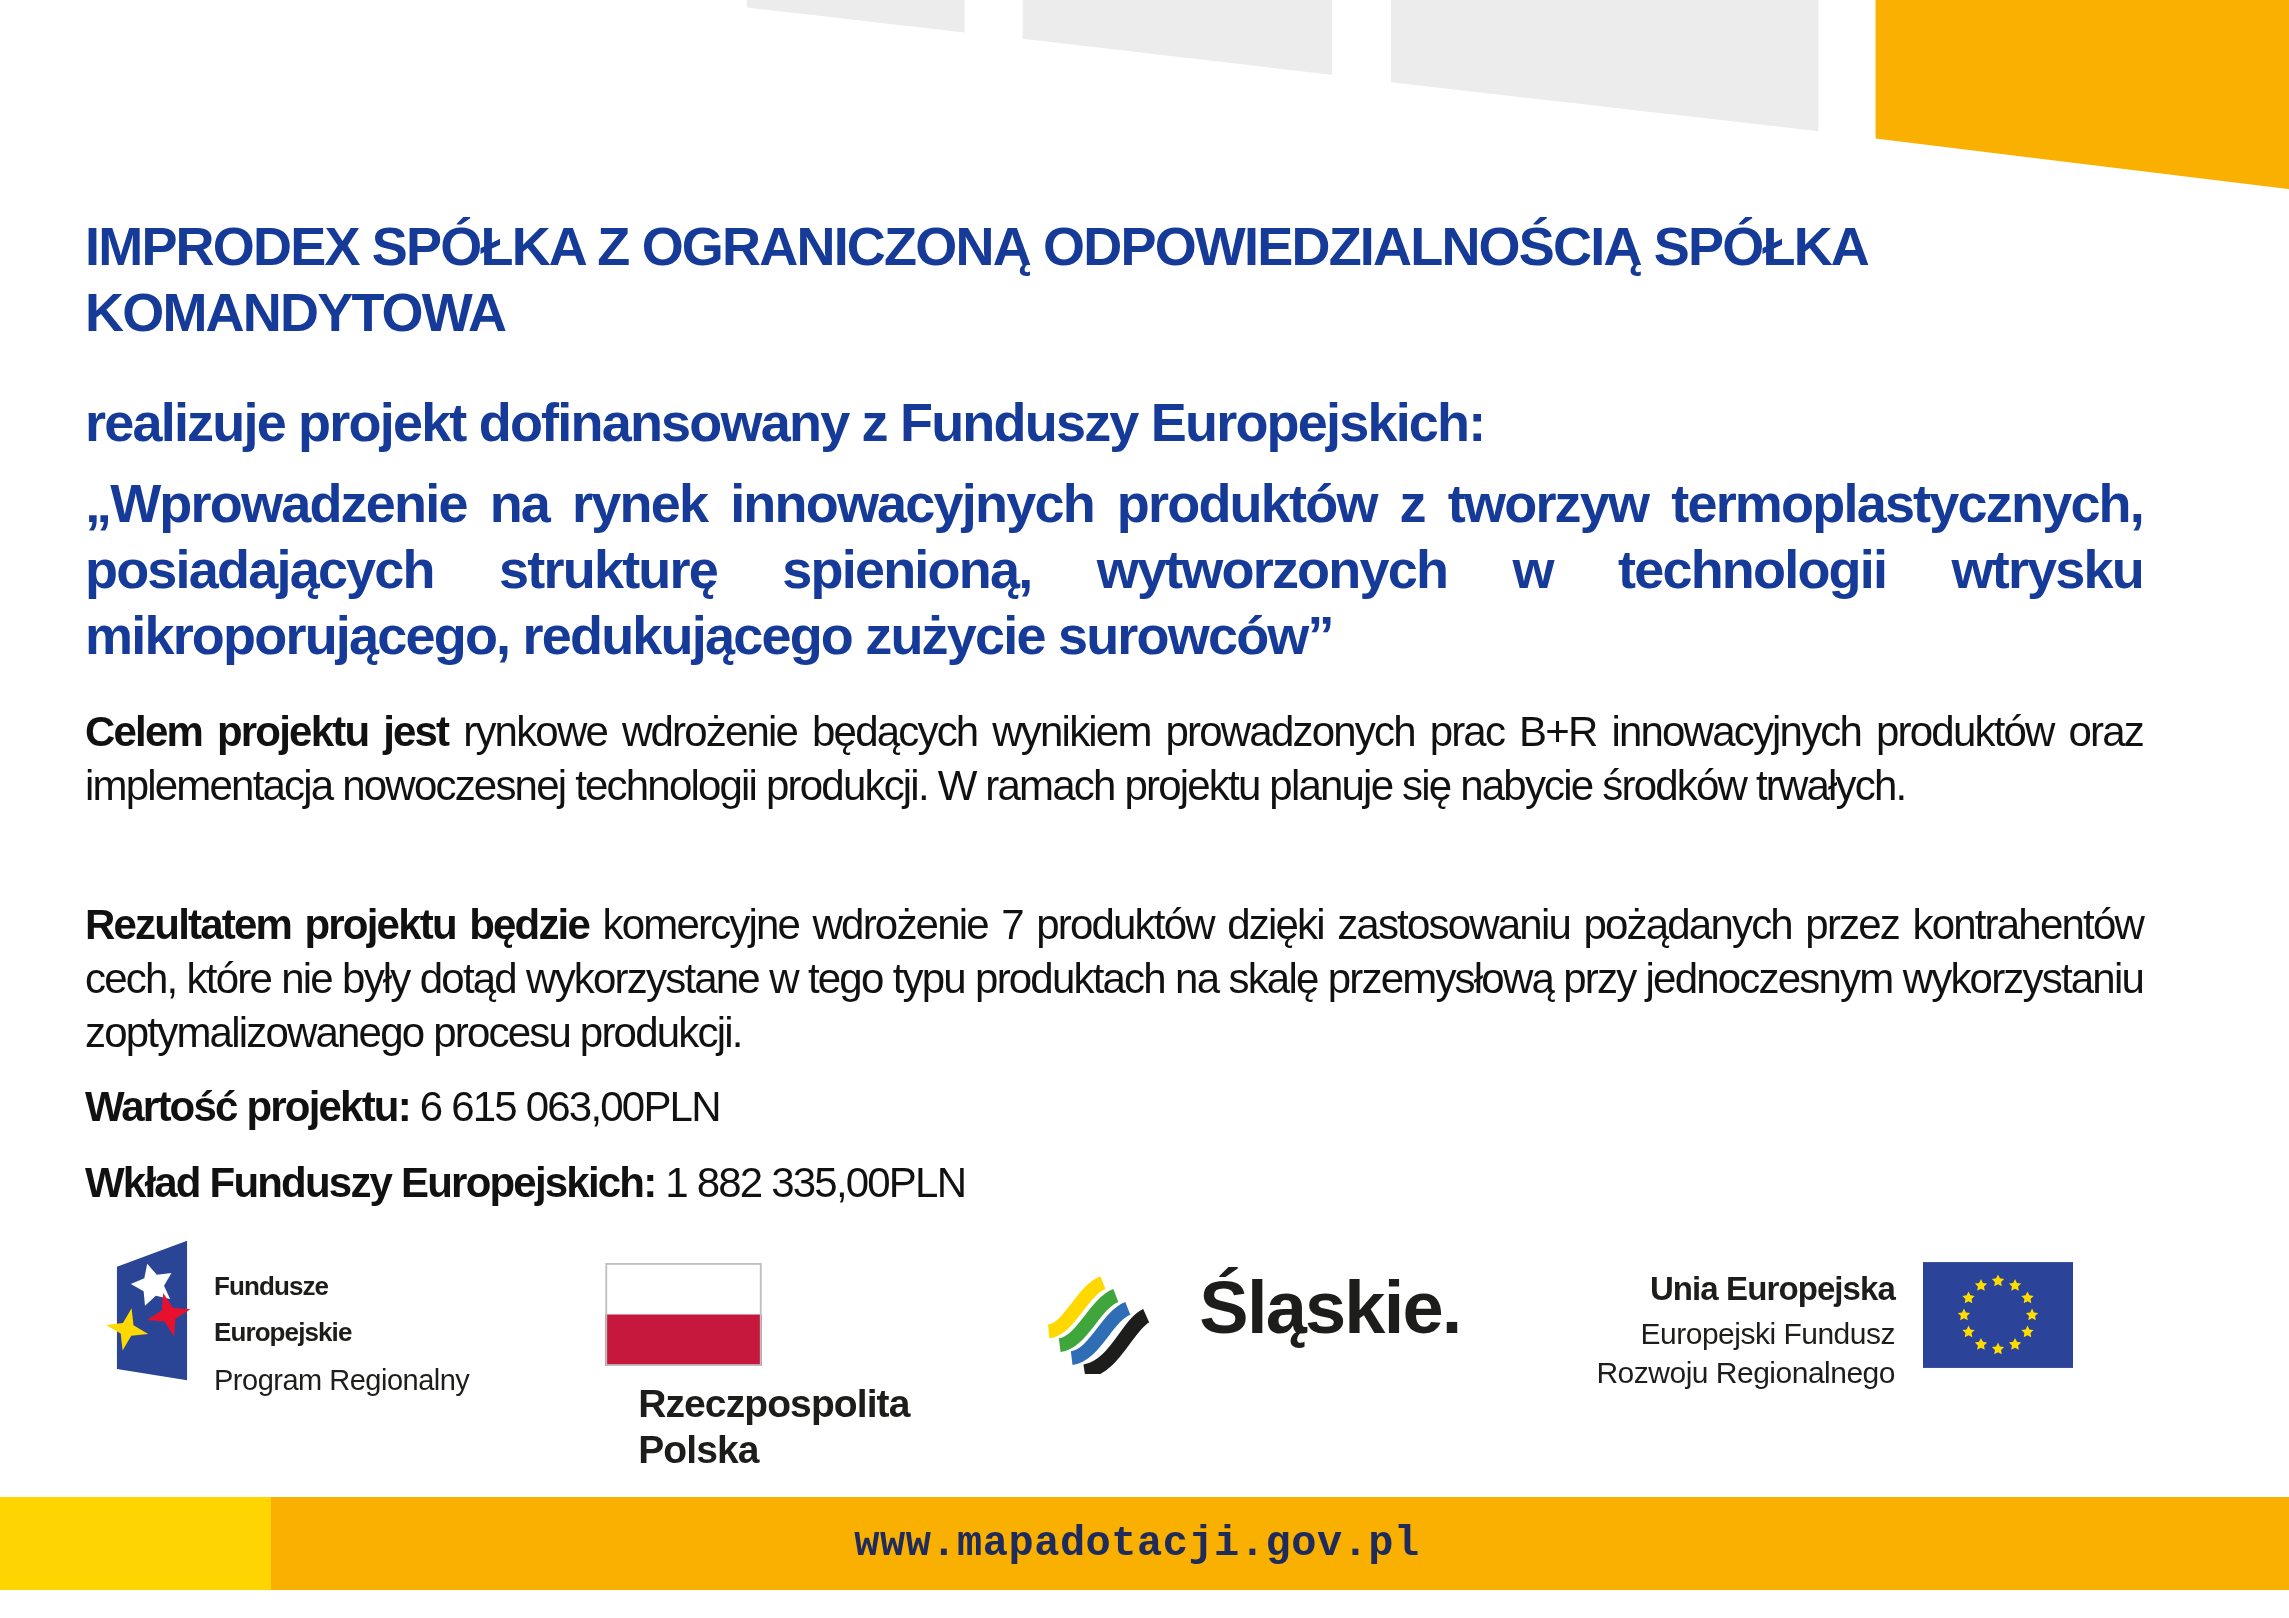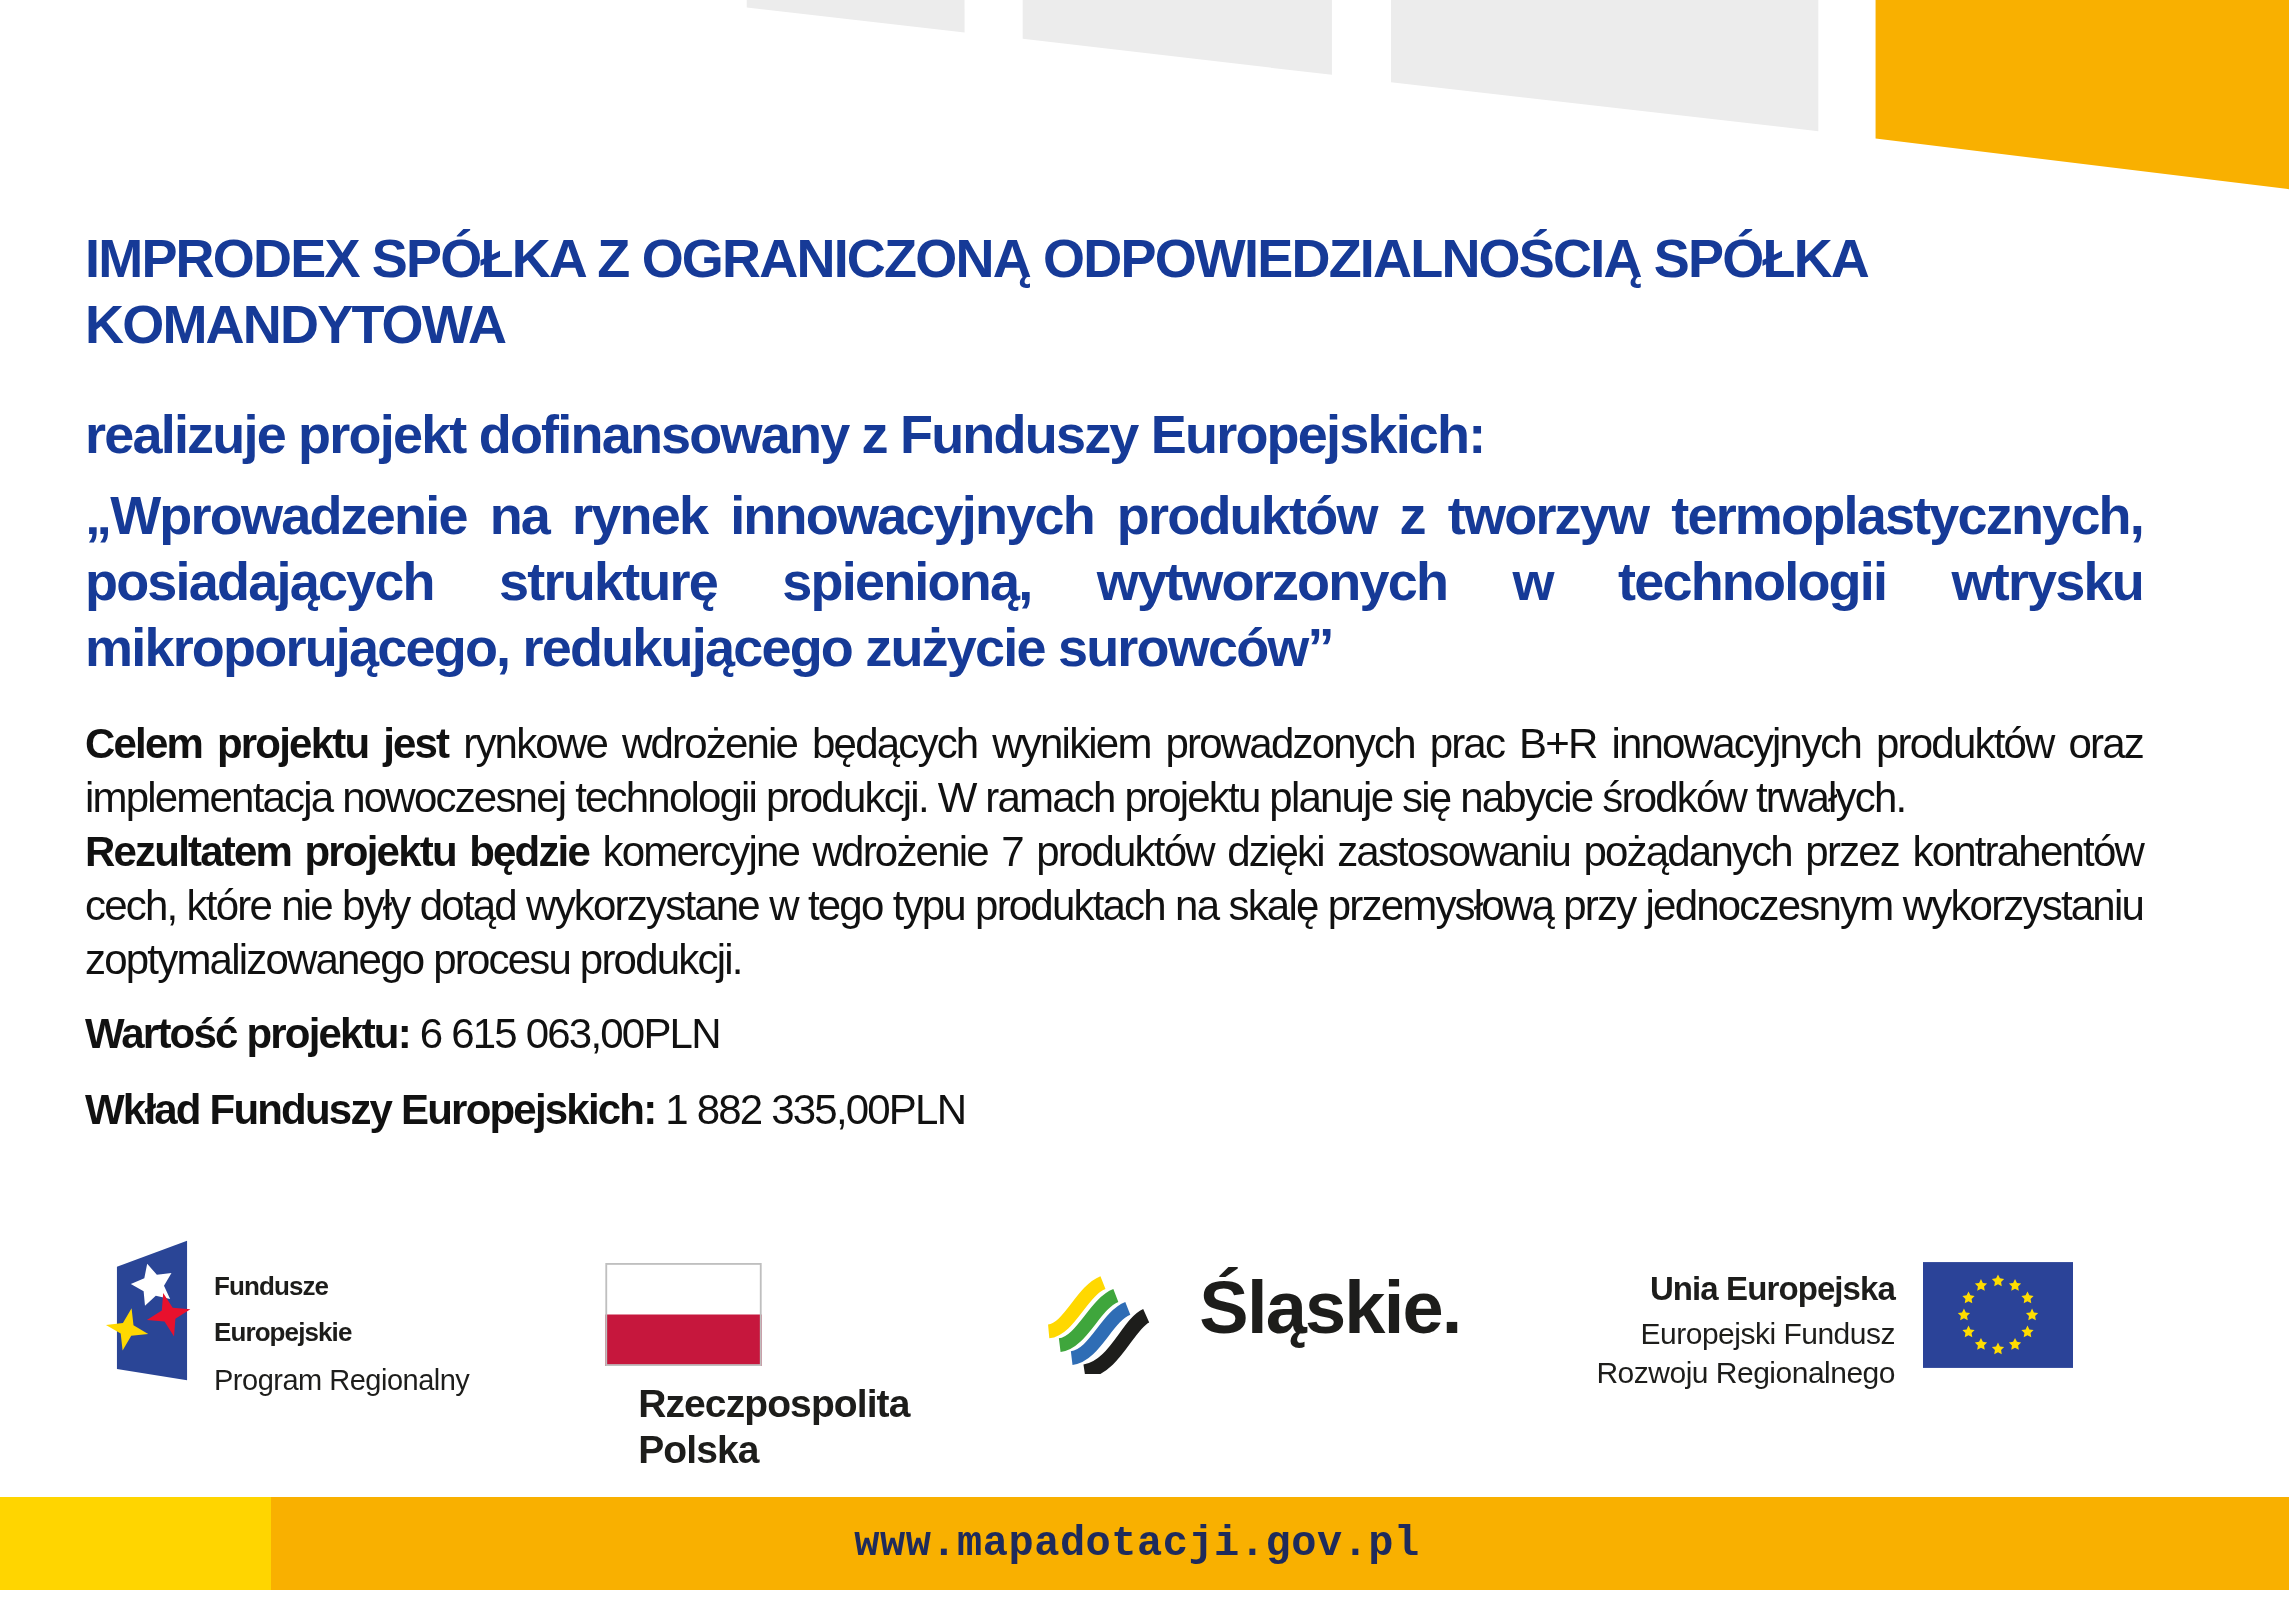--- a/index.html
+++ b/index.html
@@ -13,40 +13,40 @@
     color:var(--text-black);
   }
   svg { display:block; }
 
   
   .deco-top { position:absolute; top:0; left:0; overflow:visible; }
   .deco-gray   { fill:var(--deco-gray); }
   .deco-orange { fill:var(--accent-orange); }
 
   
-  .content { position:absolute; left:85px; width:2058px; top:16px; }
+  .content { position:absolute; left:85px; width:2058px; top:4px; }
   .blue-head {
     color:var(--heading-blue);
     font-weight:bold;
     font-size:54px; line-height:66px;
     letter-spacing:-1.8px;
     margin:0;
   }
   .company-title { margin-top:209px; }
   .intro-line   { margin-top:44px; }
   .project-quote{ margin-top:14.8px; text-align:justify; line-height:66px; }
   .body-par {
     margin:0;
     font-size:42px; line-height:54px;
     letter-spacing:-1.8px;
     color:var(--text-black);
     text-align:justify;
   }
   .goal-par   { margin-top:37px; }
-  .result-par { }
+  .result-par { margin-top:85px; }
   .value-line        { margin-top:20px; text-align:left; }
   .contribution-line { margin-top:22px; text-align:left; }
   .bold-label { font-weight:bold; }
 
   
   .logos {
     position:absolute; top:1239px; left:115px; right:217px;
     display:flex; justify-content:space-between; align-items:flex-start;
   }
   .logo { display:flex; align-items:flex-start; }

